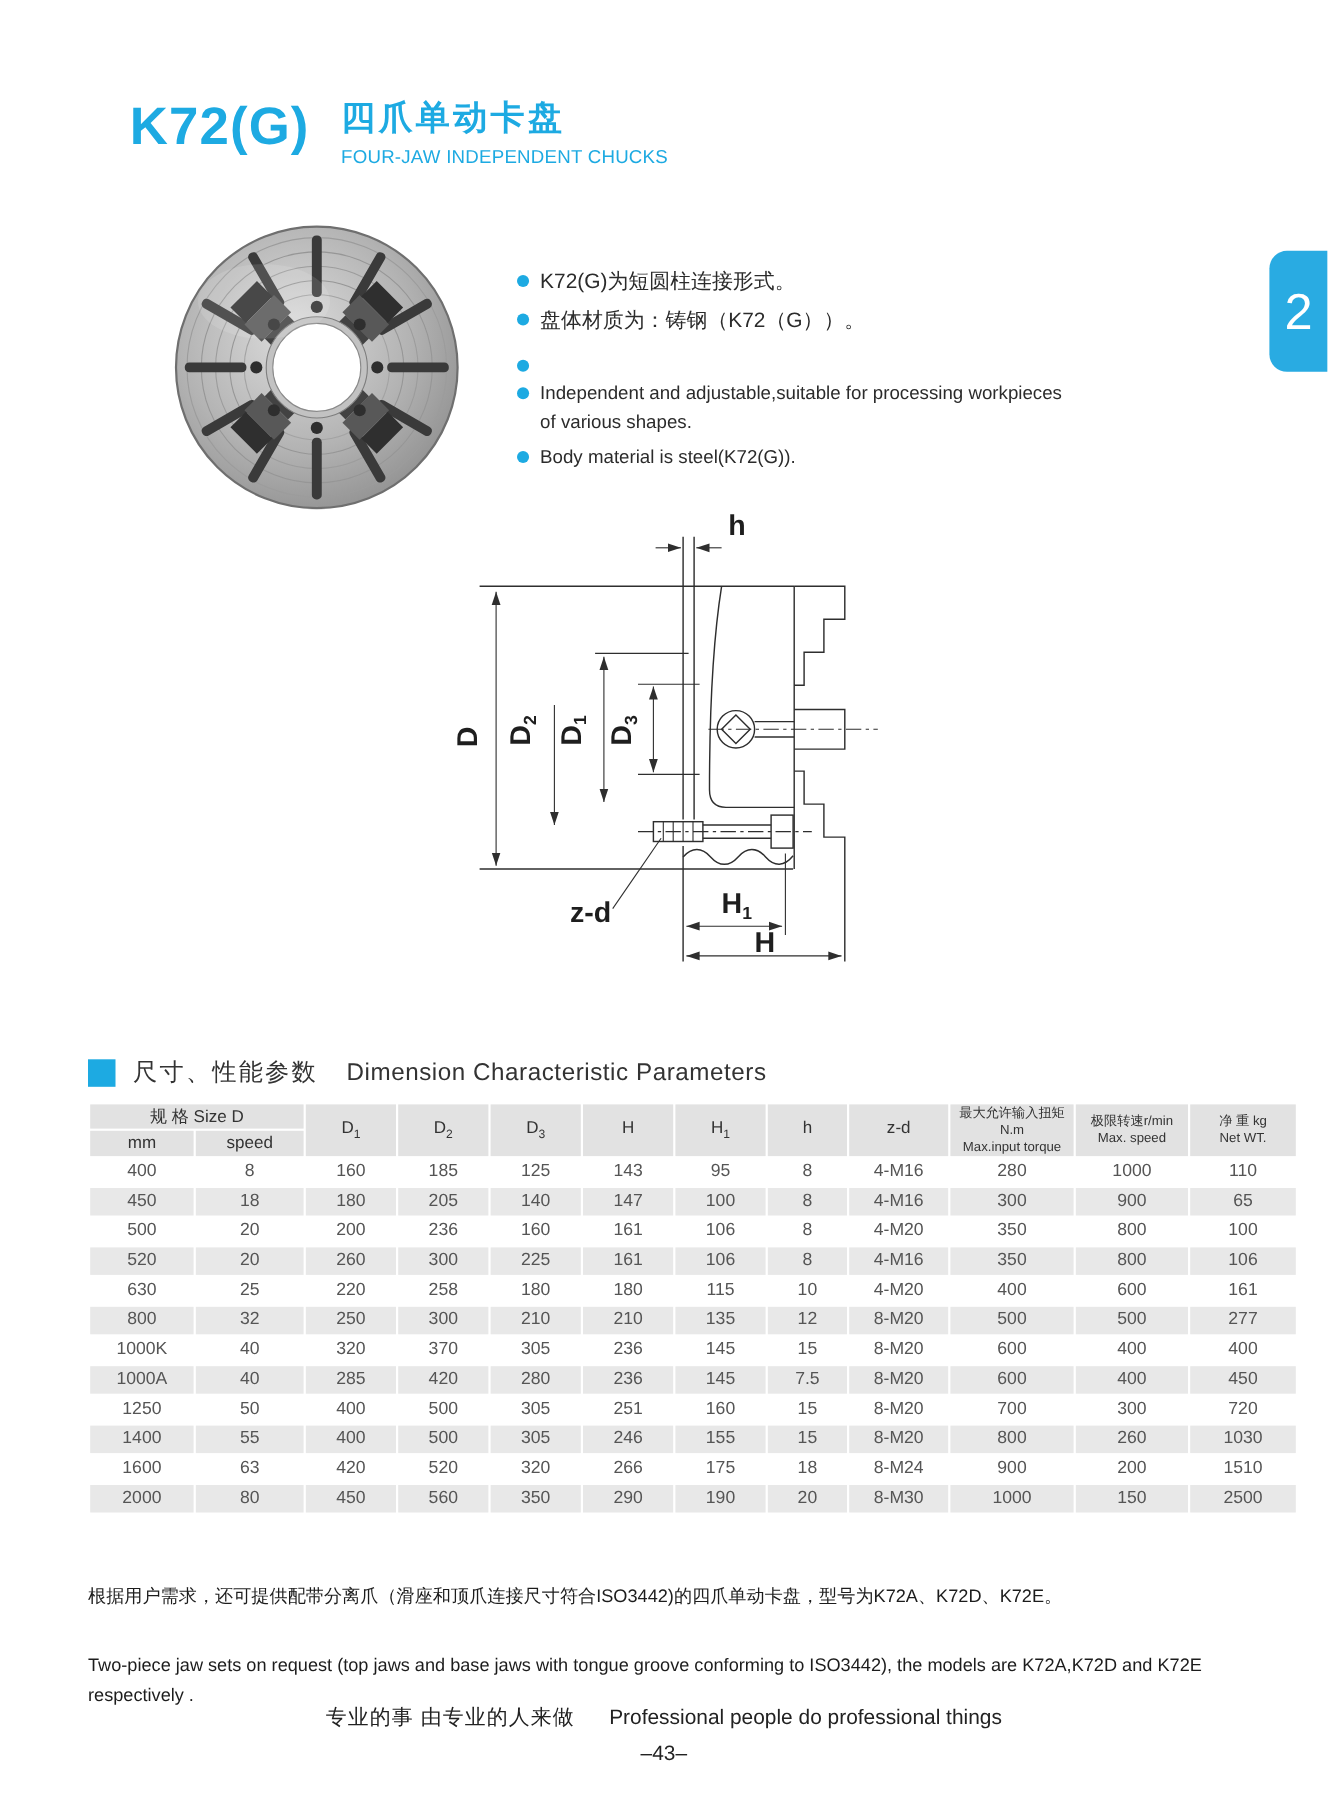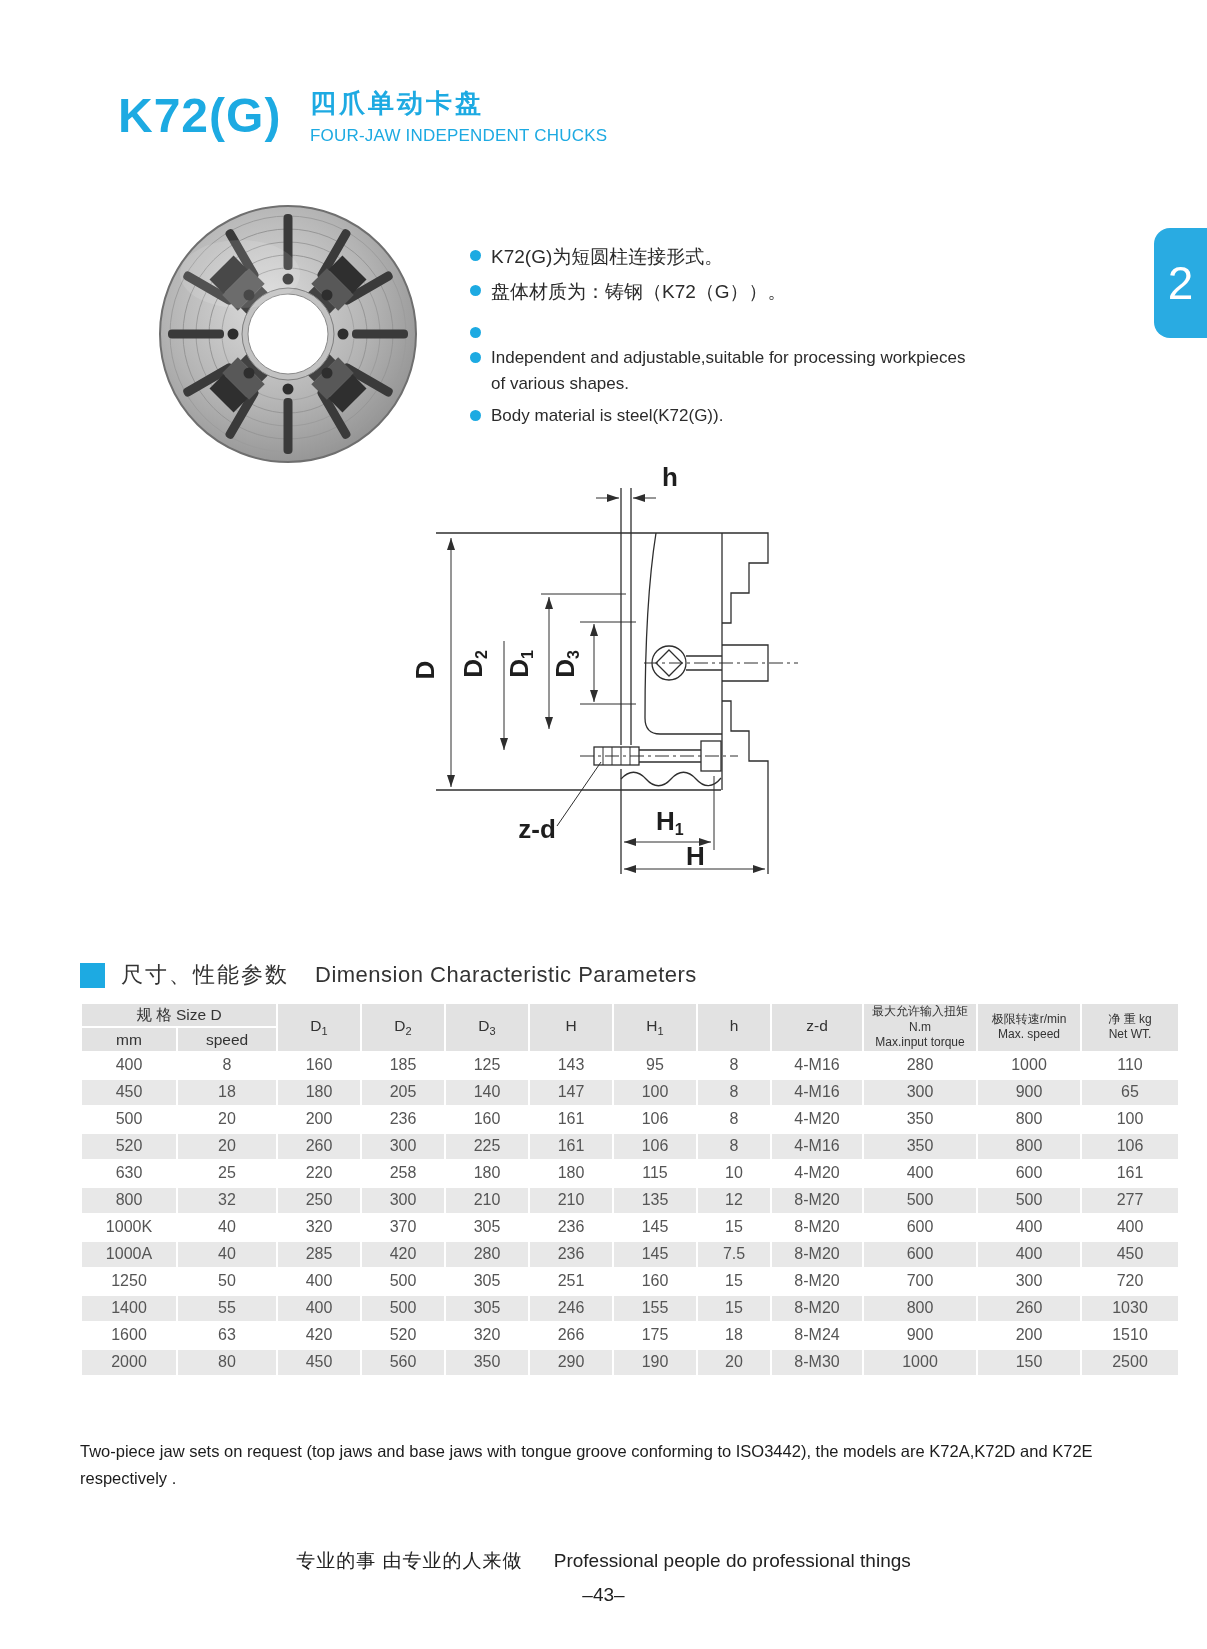--- a/index.html
+++ b/index.html
@@ -2,21 +2,21 @@
 <html><head>
 <meta charset="utf-8">
 <style>
   html,body{margin:0;padding:0;background:#ffffff;}
   body{font-family:"Liberation Sans","DejaVu Sans",sans-serif;}
   .page{position:relative;width:1207px;height:1649px;background:#fff;overflow:hidden;}
 
   
   .brand{position:absolute;left:118px;top:88px;font-size:48px;font-weight:bold;color:#1daae2;letter-spacing:1px;}
   .title-block{position:absolute;left:310px;top:86px;}
-  .title-zh{font-size:26px;font-weight:bold;color:#1daae2;letter-spacing:3px;}
+  .title-zh{font-size:31px;font-weight:bold;color:#1daae2;letter-spacing:3px;}
   .title-en{font-size:17px;color:#1daae2;margin-top:5px;letter-spacing:0.2px;}
 
   
   .tab2{position:absolute;right:0;top:228px;width:53px;height:110px;background:#29abe2;border-radius:16px 0 0 16px;display:flex;align-items:center;justify-content:center;color:#fff;font-size:46px;}
 
   
   .photo{position:absolute;left:130px;top:196px;width:318px;height:278px;}
 
   
   .bullets{position:absolute;left:470px;top:243px;width:512px;}
@@ -41,21 +41,21 @@
   table.spec th{background:#e2e2e2;font-weight:normal;color:#333;font-size:15.5px;text-align:center;padding:0;}
   table.spec thead tr th{height:22px;}
   table.spec th .two-line{font-size:12px;line-height:1.3;color:#333;}
   table.spec td{background:#fff;text-align:center;color:#555;font-size:16px;height:25px;padding:0;}
   table.spec tbody tr:nth-child(even) td{background:#e8e8e8;}
   table.spec sub{font-size:11px;}
 
   
   .notes{position:absolute;left:80px;top:1438px;width:1060px;color:#1c1c1c;}
   .note-zh{font-size:16.5px;line-height:1.65;}
-  .note-en{font-size:16.5px;line-height:1.65;}
+  .note-en{font-size:16.5px;line-height:1.65;margin-top:36px;}
 
   
   .slogan{position:absolute;left:0;top:1548px;width:100%;text-align:center;font-size:19px;color:#222;}
   .slogan .zh{margin-right:26px;letter-spacing:1px;}
   .pageno{position:absolute;left:0;top:1584px;width:100%;text-align:center;font-size:19px;color:#222;}
 
   svg text{font-family:"Liberation Sans","DejaVu Sans",sans-serif;}
 </style>
 </head>
 <body>
@@ -478,20 +478,21 @@
             <td>8-M30</td>
             <td>1000</td>
             <td>150</td>
             <td>2500</td>
           </tr>
         </tbody>
     </table>
   </div>
 
   <div class="notes">
+    <div class="note-zh">根据用户需求，还可提供配带分离爪（滑座和顶爪连接尺寸符合ISO3442)的四爪单动卡盘，型号为K72A、K72D、K72E。</div>
     <div class="note-en">Two-piece jaw sets on request (top jaws and base jaws with tongue groove conforming to ISO3442), the models are K72A,K72D and K72E respectively .</div>
   </div>
 
   <div class="slogan">
     <span class="zh">专业的事  由专业的人来做</span>
     <span class="en">Professional people do professional things</span>
   </div>
   <div class="pageno">–43–</div>
 
 </div>

